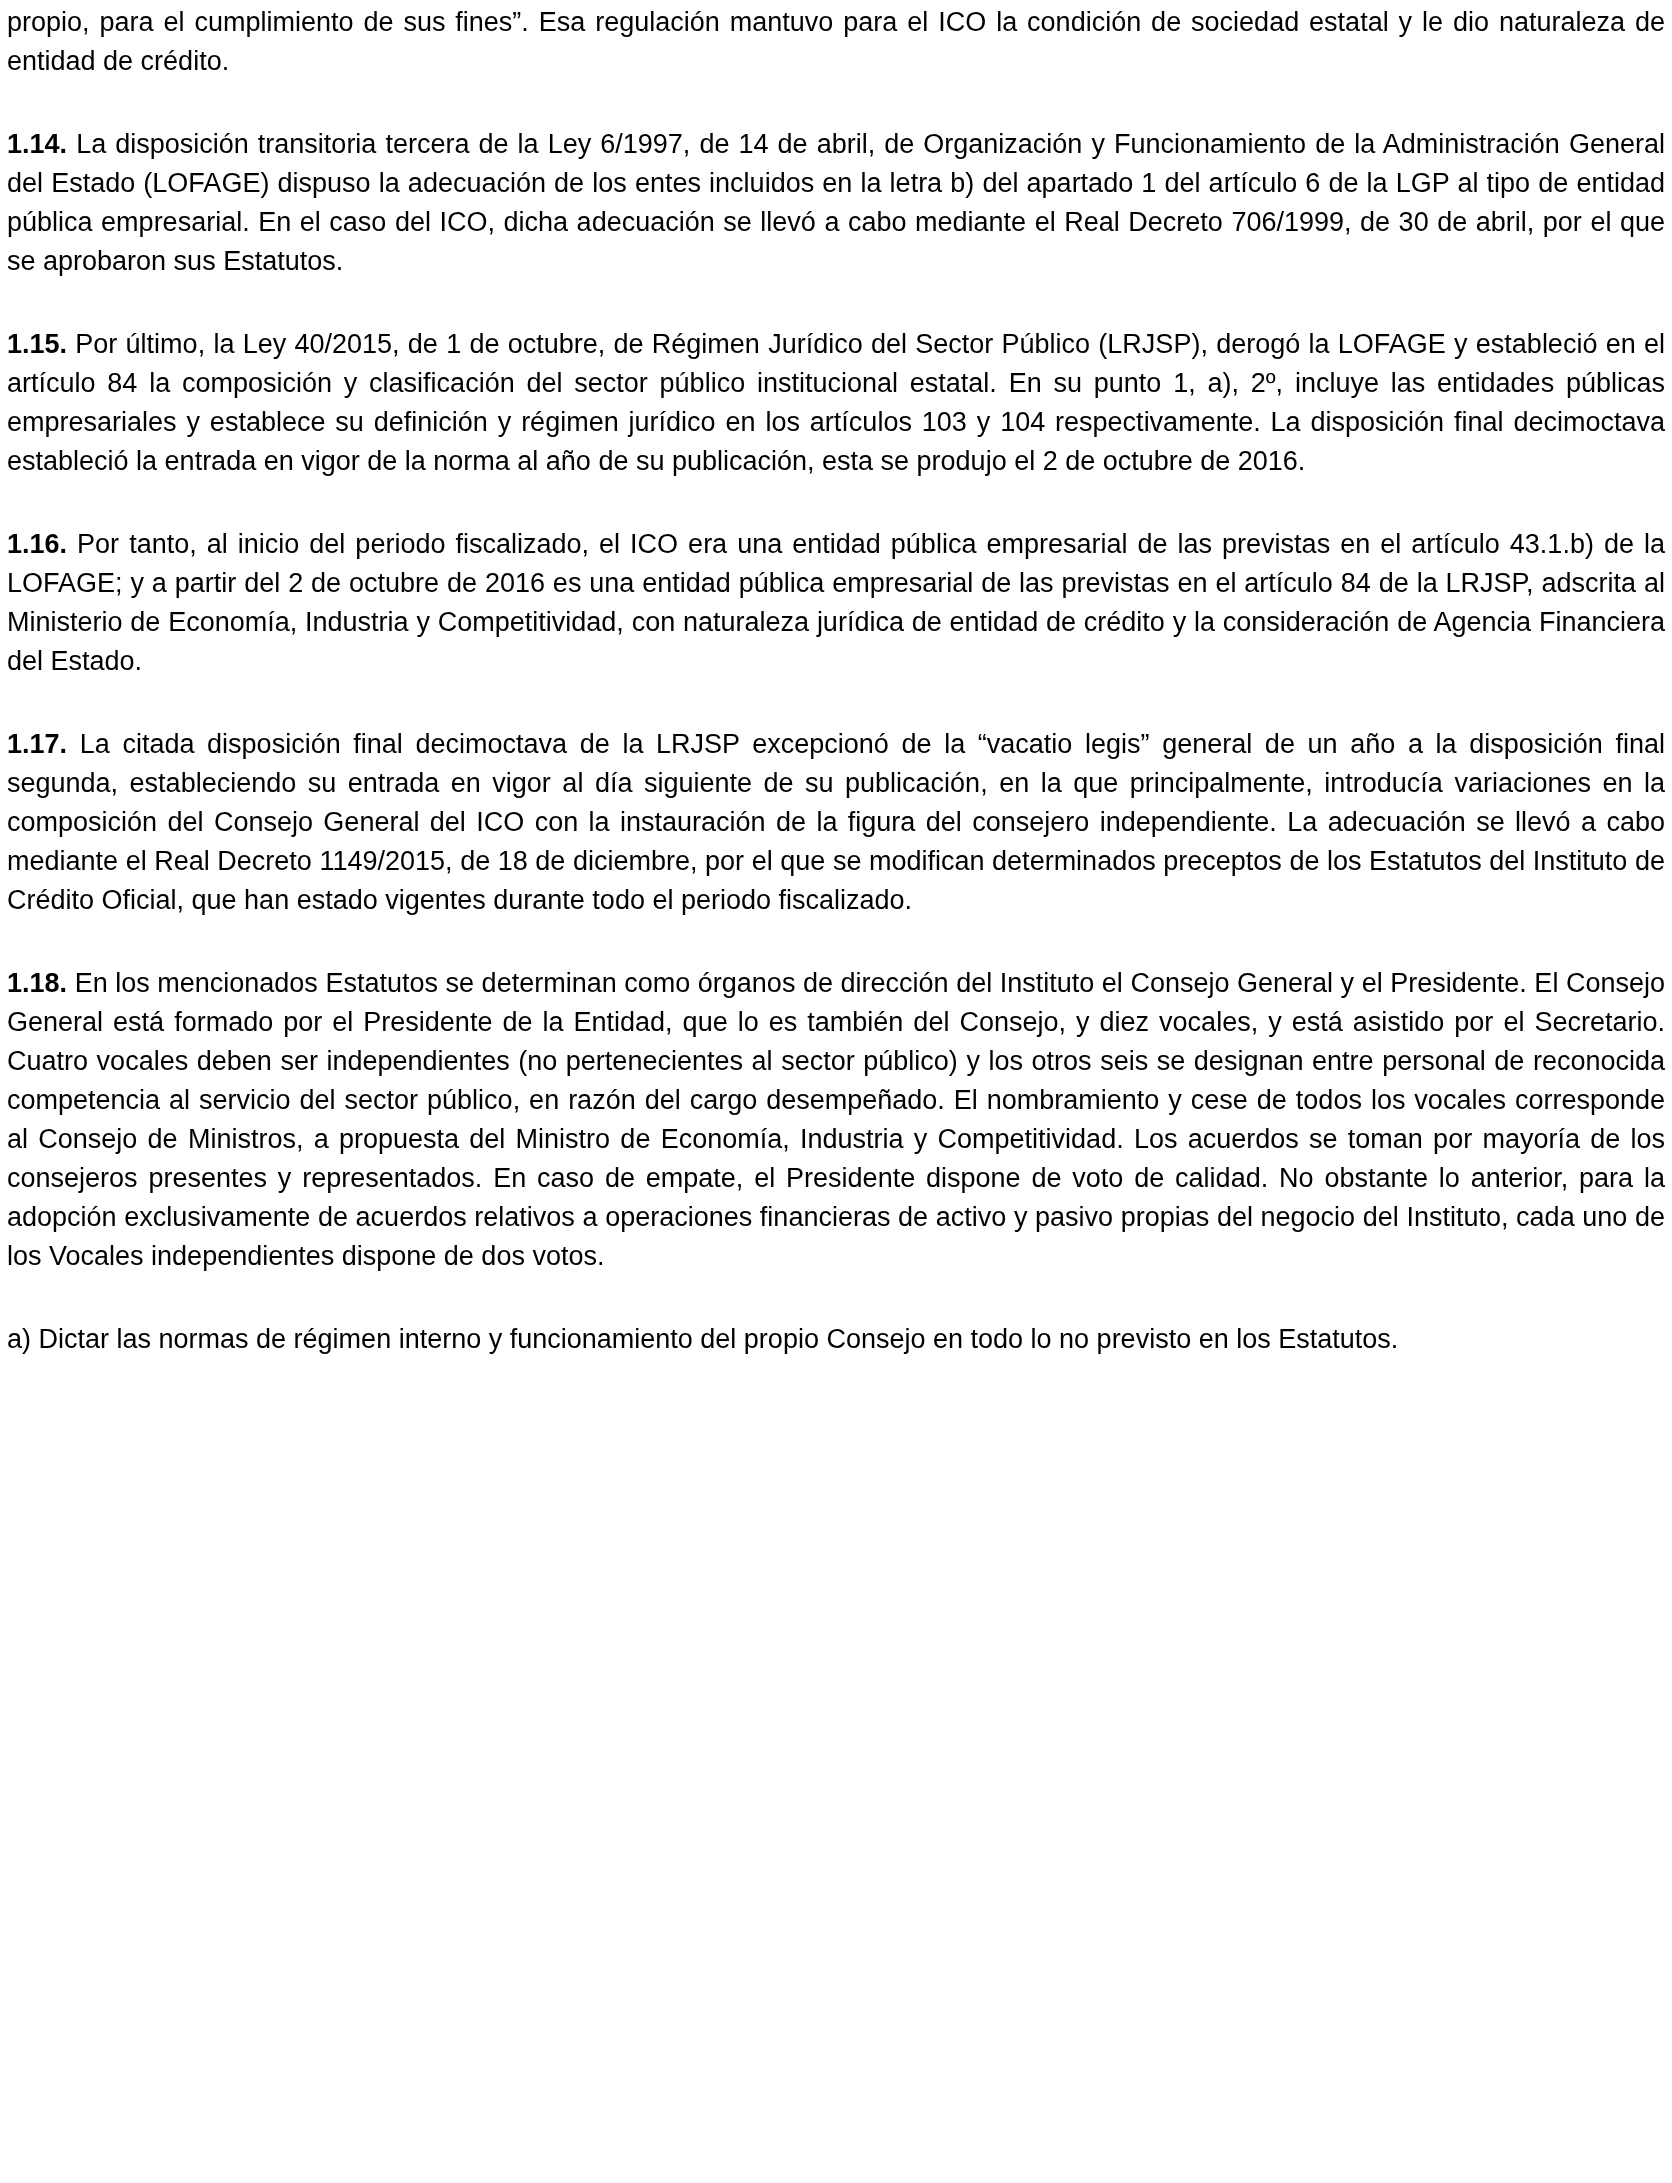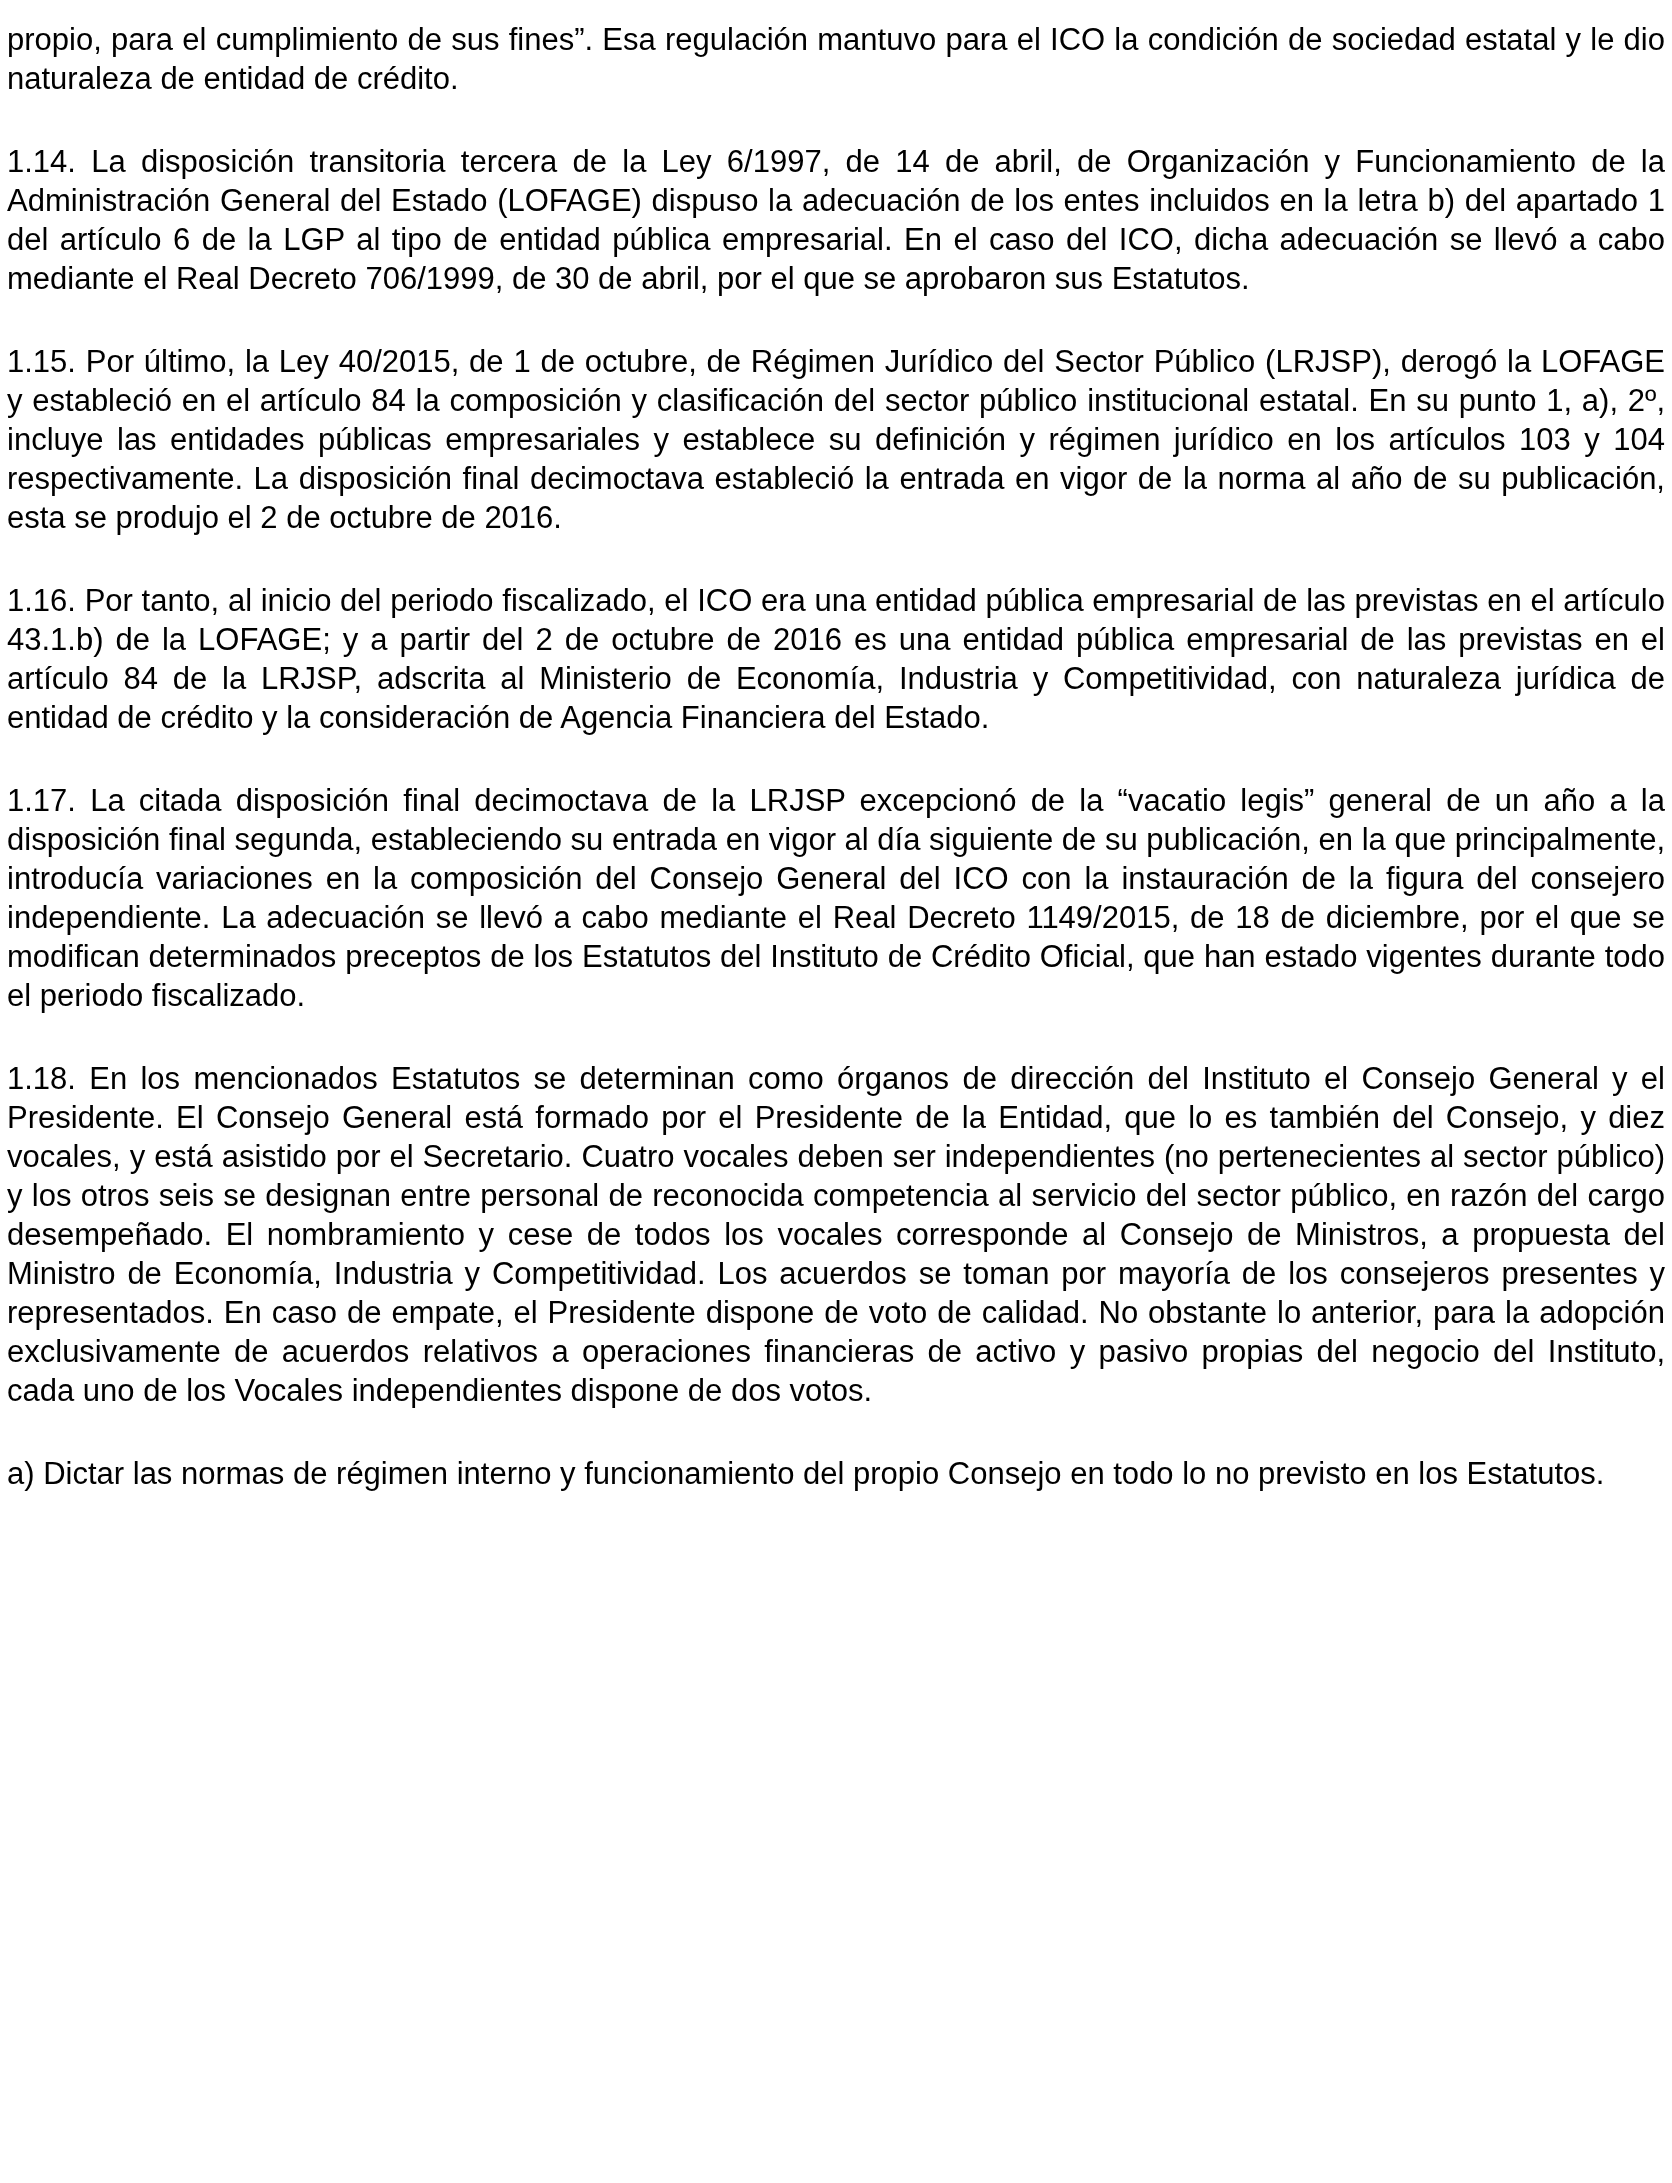--- a/index.html
+++ b/index.html
@@ -9,39 +9,39 @@
   }
   body {
     width: 1672px;
     min-height: 2183px;
     box-sizing: border-box;
   }
   .page {
     box-sizing: border-box;
     width: 1672px;
     min-height: 2183px;
-    padding: 20px 7px 31px 7px;
+    padding: 3px 7px 31px 7px;
     background: #ffffff;
     color: #000000;
     font-family: "Liberation Sans", "DejaVu Sans", sans-serif;
-    font-size: 31px;
+    font-size: 27px;
     line-height: 39px;
     text-align: justify;
     -webkit-hyphens: none;
     hyphens: none;
   }
   .para {
     margin: 0 0 44px 0;
     padding: 0;
   }
   .para:last-child {
     margin-bottom: 16px;
   }
   .pnum {
-    font-weight: normal;
+    font-weight: bold;
   }
   .pnum:empty {
     display: none;
   }
 </style>
 </head>
 <body>
 
 <div class="page">
 

